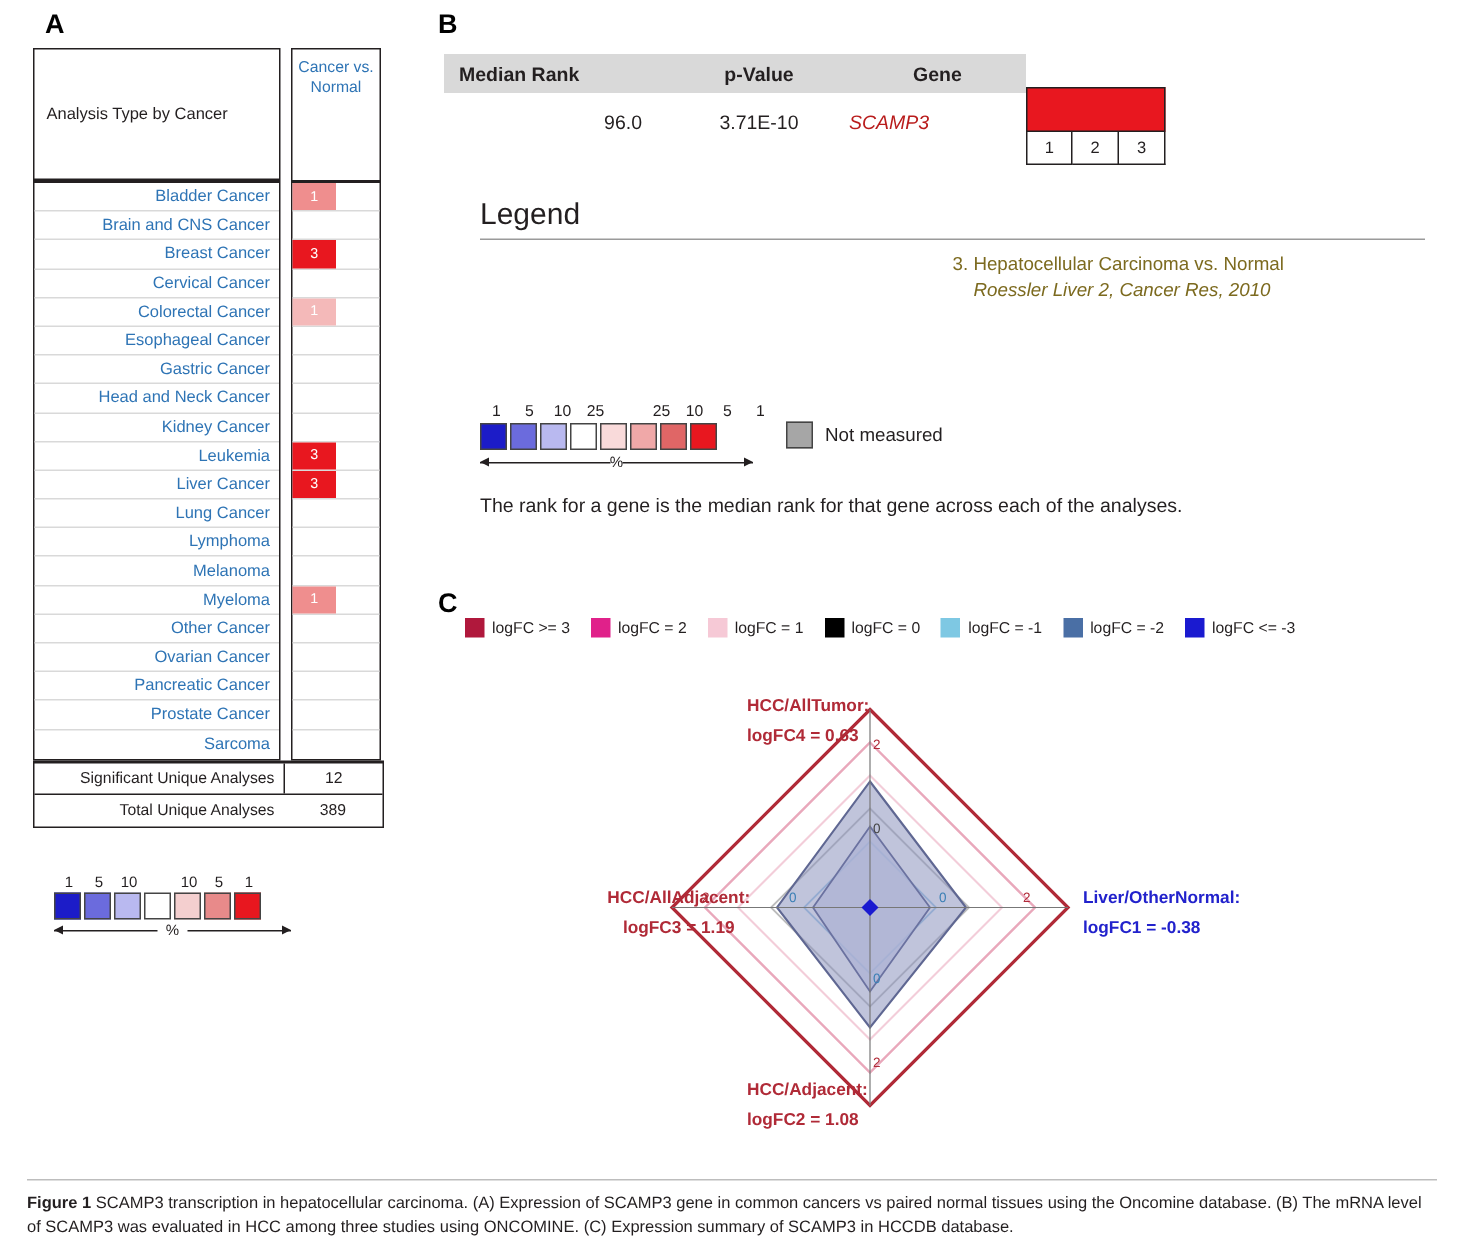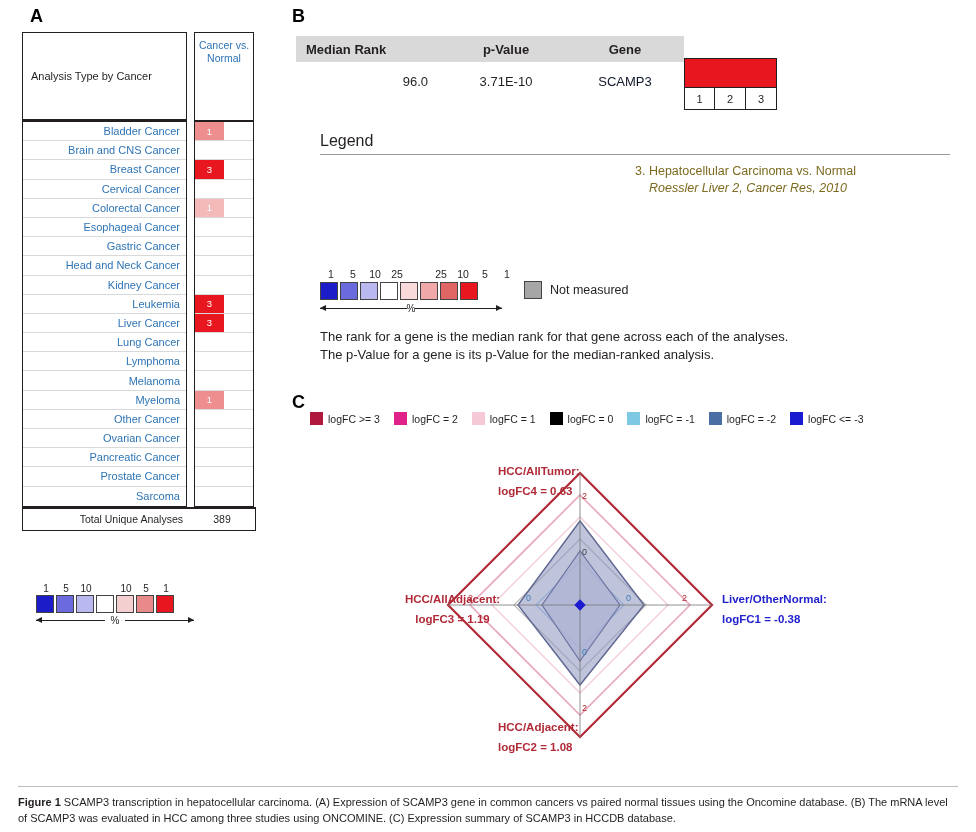--- a/index.html
+++ b/index.html
@@ -227,21 +227,21 @@
   .b-head-row div:nth-child(3) { width: 118px; text-align: center; }
   .b-data-row {
     display: flex;
     height: 26px;
     align-items: center;
     font-size: 13px;
     margin-top: 6px;
   }
   .b-data-row div:nth-child(1) { width: 150px; text-align: right; padding-right: 18px; box-sizing: border-box; }
   .b-data-row div:nth-child(2) { width: 120px; text-align: center; }
-  .b-data-row div:nth-child(3) { width: 118px; text-align: center; color: #0f172a; }
+  .b-data-row div:nth-child(3) { width: 118px; color: #b91c1c; font-style: italic; }
 
   #b-heatcells {
     position: absolute;
     left: 684px;
     top: 58px;
   }
   #b-heatcells .top-band {
     width: 93px;
     height: 30px;
     background: #e8171f;
@@ -266,21 +266,21 @@
   }
   #b-heatcells .num-band div + div { border-left: none; }
 
   #b-legend {
     position: absolute;
     left: 320px;
     top: 132px;
     width: 630px;
   }
   #b-legend .legend-title {
-    font-size: 16px;
+    font-size: 20px;
     color: #231f20;
     border-bottom: 1px solid #9a9a9a;
     padding-bottom: 4px;
   }
   .legend-items {
     display: flex;
     margin-top: 8px;
     font-size: 12.5px;
     color: #7c6a1f;
   }
@@ -528,20 +528,24 @@
           <div class="cell-half empty"></div>
           <div class="cell-half empty"></div>
         </div>
         <div class="onc-val">
           <div class="cell-half empty"></div>
           <div class="cell-half empty"></div>
         </div>
       </div>
   </div>
   <div class="onc-foot">
+    <div class="onc-foot-row top">
+      <div class="onc-foot-label">Significant Unique Analyses</div>
+      <div class="onc-foot-val">12</div>
+    </div>
     <div class="onc-foot-row bottom">
       <div class="onc-foot-label">Total Unique Analyses</div>
       <div class="onc-foot-val">389</div>
     </div>
   </div>
 </div>
 
 <div id="legendA">
   <div class="legend-nums" id="legendA-nums">
       <span>1</span>
@@ -640,21 +644,20 @@
     </div>
     <div class="notmeasured">
       <div class="sw" style="background: rgb(166, 166, 166);"></div>
       <span>Not measured</span>
     </div>
   </div>
 </div>
 
 <div id="b-note">
   <div>The rank for a gene is the median rank for that gene across each of the analyses.</div>
-  <div>The p-Value for a gene is its p-Value for the median-ranked analysis.</div>
 </div>
 
 <div class="panel-letter" id="panelC-letter">C</div>
 
 <div id="c-legend">
     <div class="c-item">
       <div class="c-sw" style="background: rgb(176, 24, 60);"></div>
       <span>logFC &gt;= 3</span>
     </div>
     <div class="c-item">

